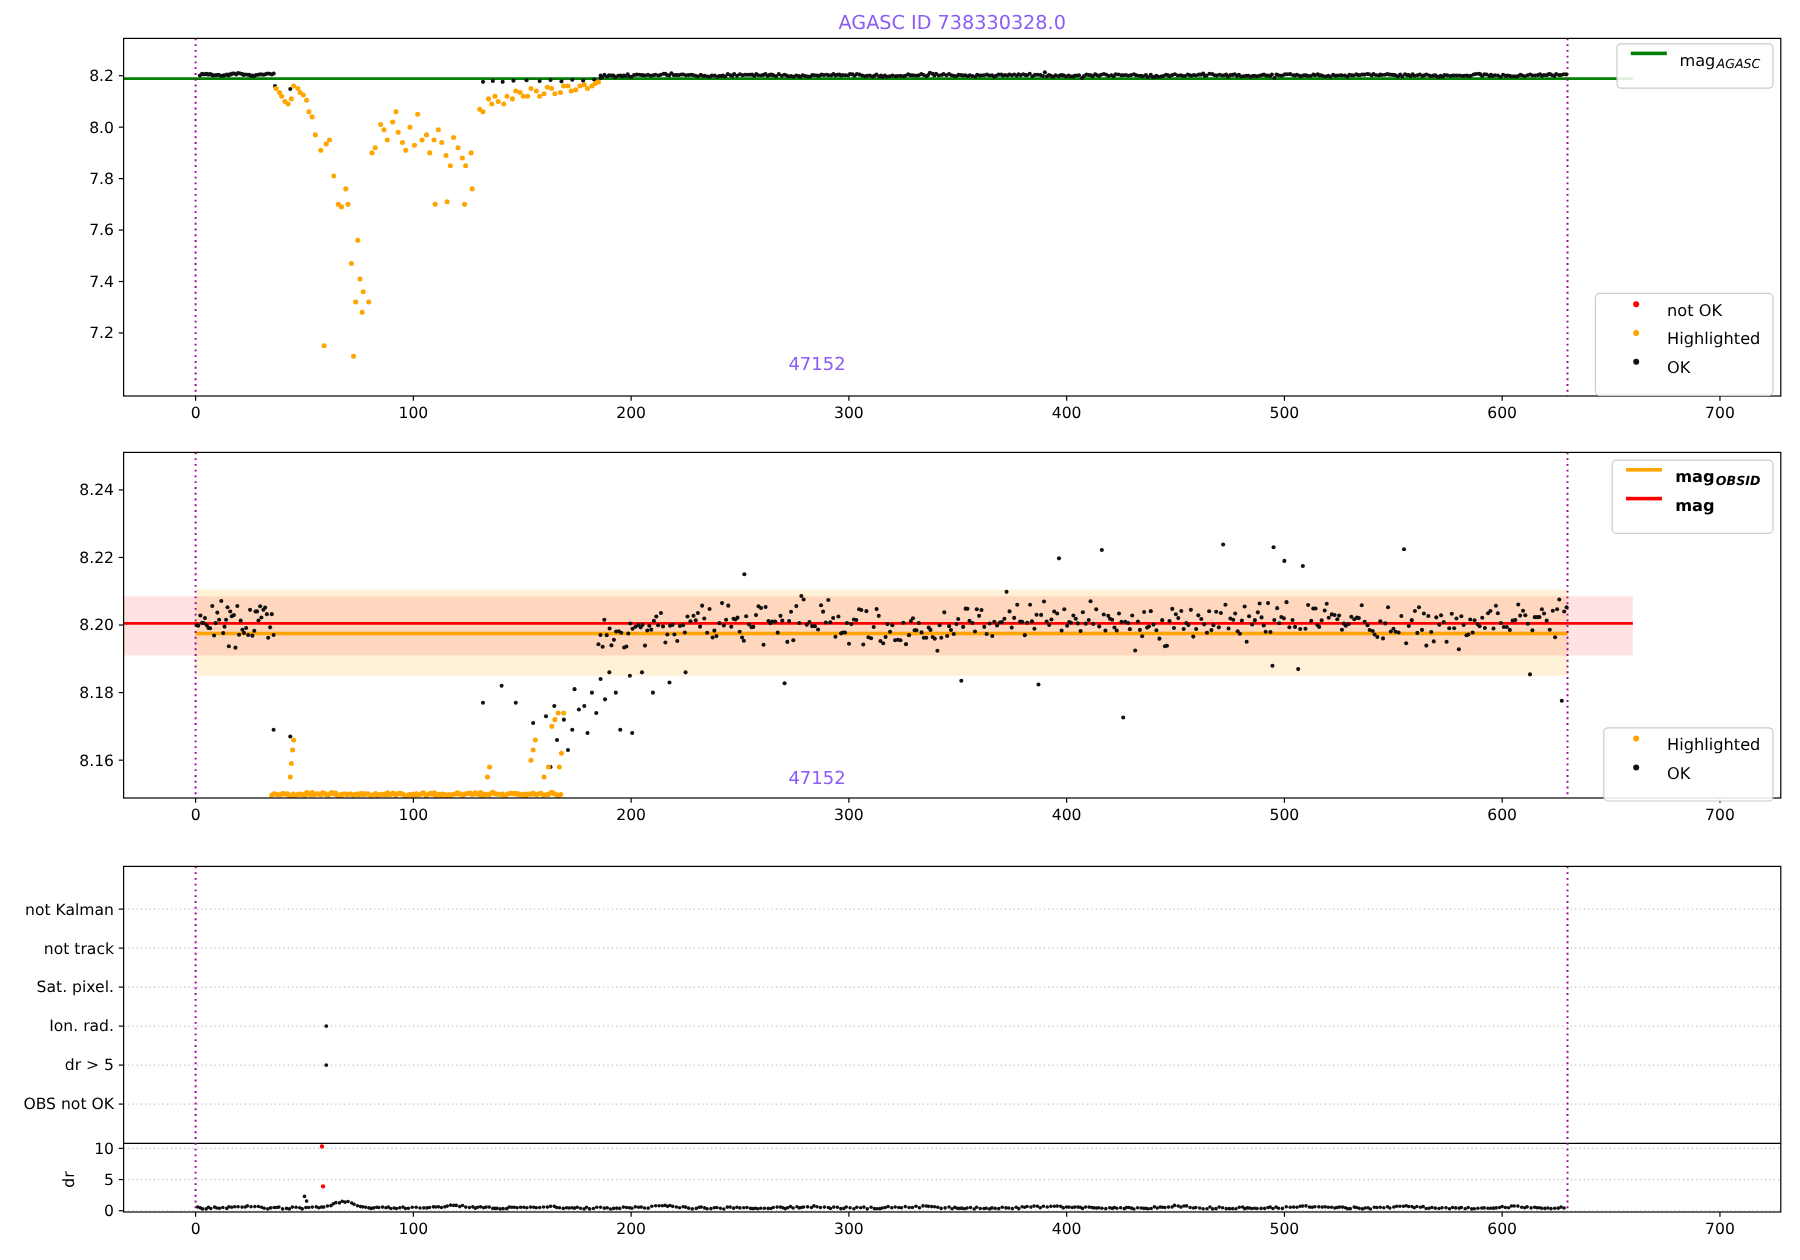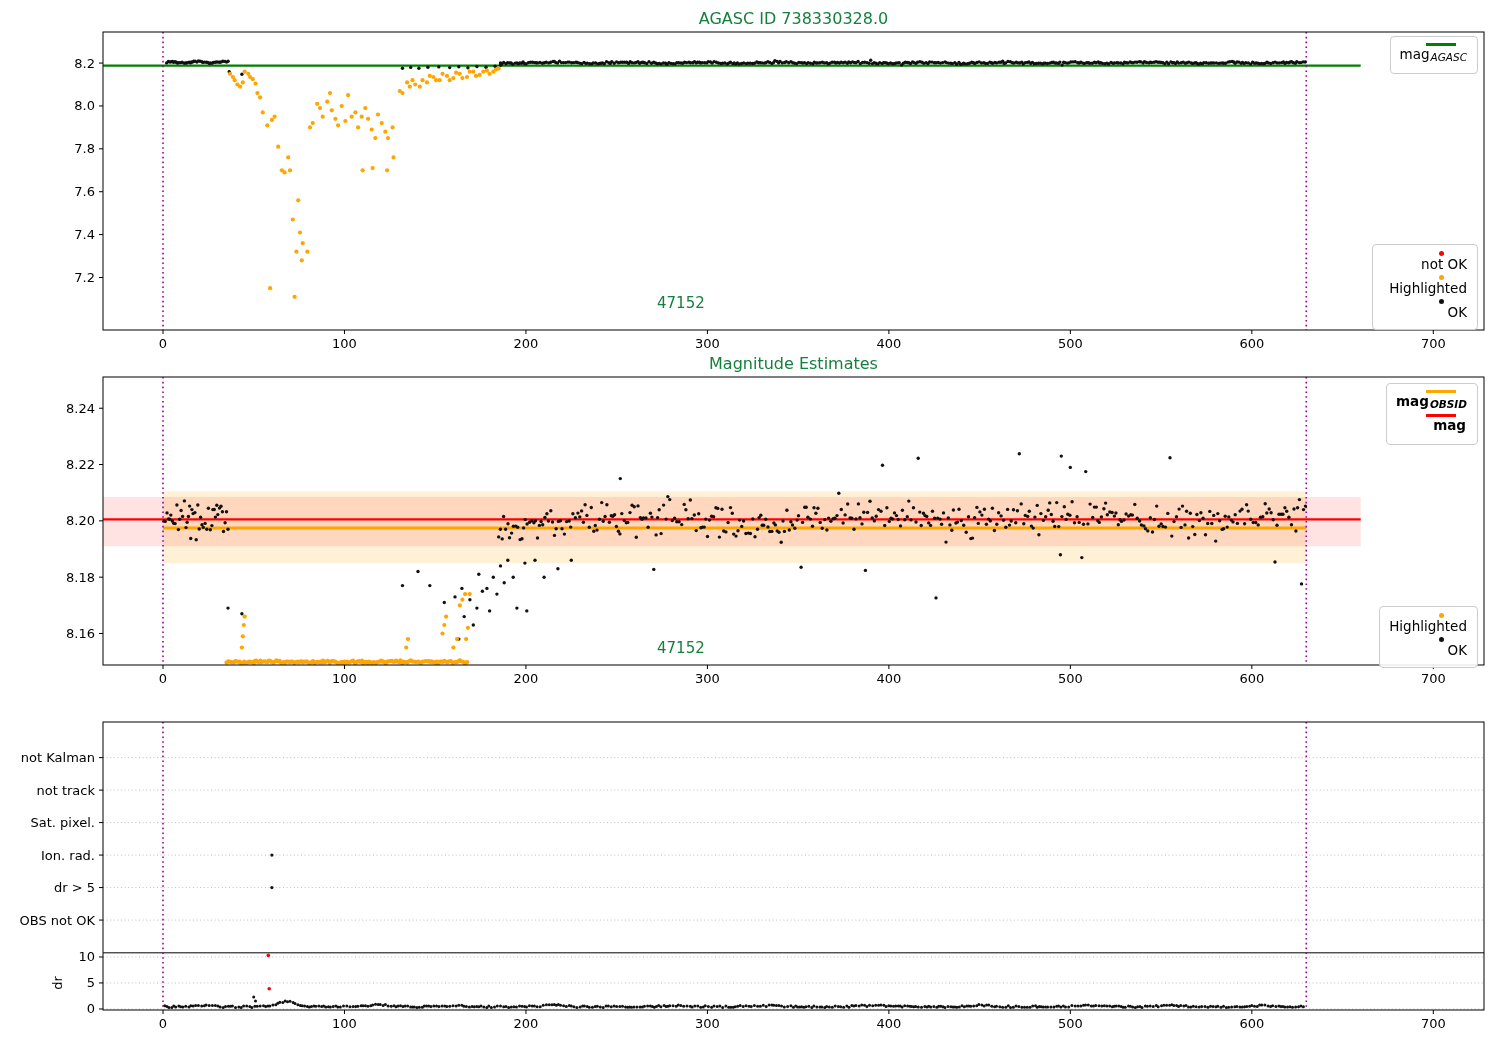--- a/index.html
+++ b/index.html
@@ -1,24 +1,24 @@
 <!DOCTYPE html>
 <html><head>
 <meta charset="utf-8">
 <style>
   html,body{margin:0;padding:0;background:#ffffff;}
   .figure{position:relative;width:1500px;height:1050px;background:#fff;
           font-family:"DejaVu Sans","Liberation Sans",sans-serif;overflow:hidden;}
   svg{position:absolute;left:0;top:0;font-family:"DejaVu Sans","Liberation Sans",sans-serif;}
-  .ovl{position:absolute;color:#15803d;}
+  .ovl{position:absolute;color:#8b5cf6;}
   .plot-title{font-size:16px;text-align:center;}
   .annot{font-size:15px;text-align:left;}
   .legend{position:absolute;background:rgba(255,255,255,0.88);border:1px solid #cccccc;
           border-radius:4px;padding:6px 10px 6px 9px;font-size:13.5px;}
-  .legend .li{display:flex;align-items:flex-end;height:24px;white-space:nowrap;flex-direction:column;}
+  .legend .li{display:flex;align-items:flex-start;height:24px;white-space:nowrap;}
   .sw{display:inline-flex;width:34px;justify-content:center;align-items:center;margin-right:9px;flex:none;}
   .sw-line{display:inline-block;width:30px;height:3px;background:#000;}
   .sw-dot{display:inline-block;width:5px;height:5px;border-radius:50%;background:#000;}
   .sub{font-style:italic;font-size:10.5px;vertical-align:-2px;margin-left:1px;}
 </style>
 </head>
 <body>
 
 <div class="figure">
 
@@ -1869,21 +1869,20 @@
         <line x1="99" x2="103" y1="790.101083032491" y2="790.101083032491" stroke="#000"></line>
         <text x="95" y="794.601083032491" text-anchor="end" font-size="13" fill="#000">not track</text>
         <line x1="99" x2="103" y1="757.610108303249" y2="757.610108303249" stroke="#000"></line>
         <text x="95" y="762.110108303249" text-anchor="end" font-size="13" fill="#000">not Kalman</text>
         <text x="62" y="982.9675090252707" text-anchor="middle" font-size="13" fill="#000" transform="rotate(-90 62 982.9675090252707)">dr</text>
       </g>
     </svg>
 
   <div class="ovl plot-title" style="left:103px;top:9px;width:1381px;">AGASC ID 738330328.0</div>
 
-  <div class="ovl plot-title" style="left:103px;top:354px;width:1381px;">Magnitude Estimates</div>
 
   <div class="ovl annot" style="left:657px;top:294px;width:100px;">47152</div>
 
   <div class="ovl annot" style="left:657px;top:639px;width:100px;">47152</div>
 
   <div class="legend" style="right:22px;top:36px;">
     <div class="li">
       <span class="sw">
           <span class="sw-line" style="background: rgb(0, 128, 0);"></span>
         </span>

